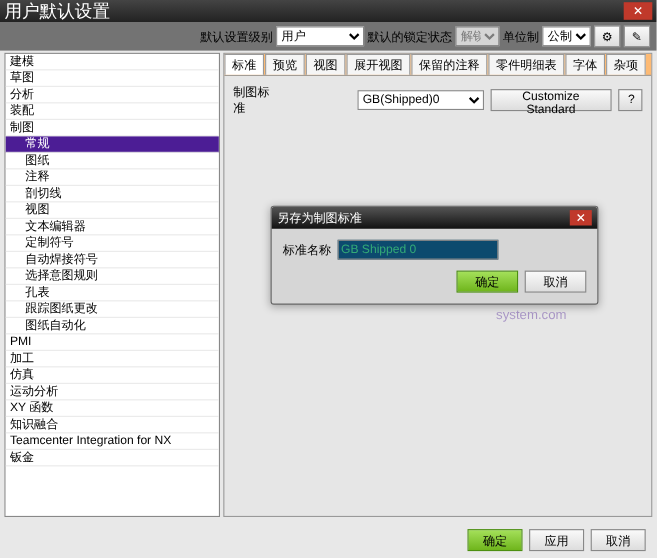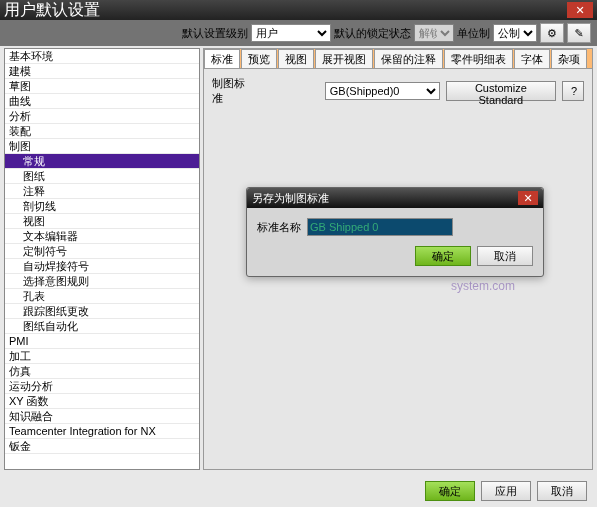--- a/index.html
+++ b/index.html
@@ -51,24 +51,22 @@
   <span class="lbl">默认的锁定状态</span>
   <select style="width:40px" disabled=""><option>解锁</option></select>
   <span class="lbl">单位制</span>
   <select style="width:44px"><option>公制</option></select>
   <div class="iconbtn">⚙</div>
   <div class="iconbtn">✎</div>
 </div>
 
 <div class="mainrow">
   <div class="sidebar" id="sidebar">
-      <div class="tree-item">基本环境</div>
       <div class="tree-item">建模</div>
       <div class="tree-item">草图</div>
-      <div class="tree-item">曲线</div>
       <div class="tree-item">分析</div>
       <div class="tree-item">装配</div>
       <div class="tree-item">制图</div>
       <div class="tree-item child sel">常规</div>
       <div class="tree-item child">图纸</div>
       <div class="tree-item child">注释</div>
       <div class="tree-item child">剖切线</div>
       <div class="tree-item child">视图</div>
       <div class="tree-item child">文本编辑器</div>
       <div class="tree-item child">定制符号</div>

